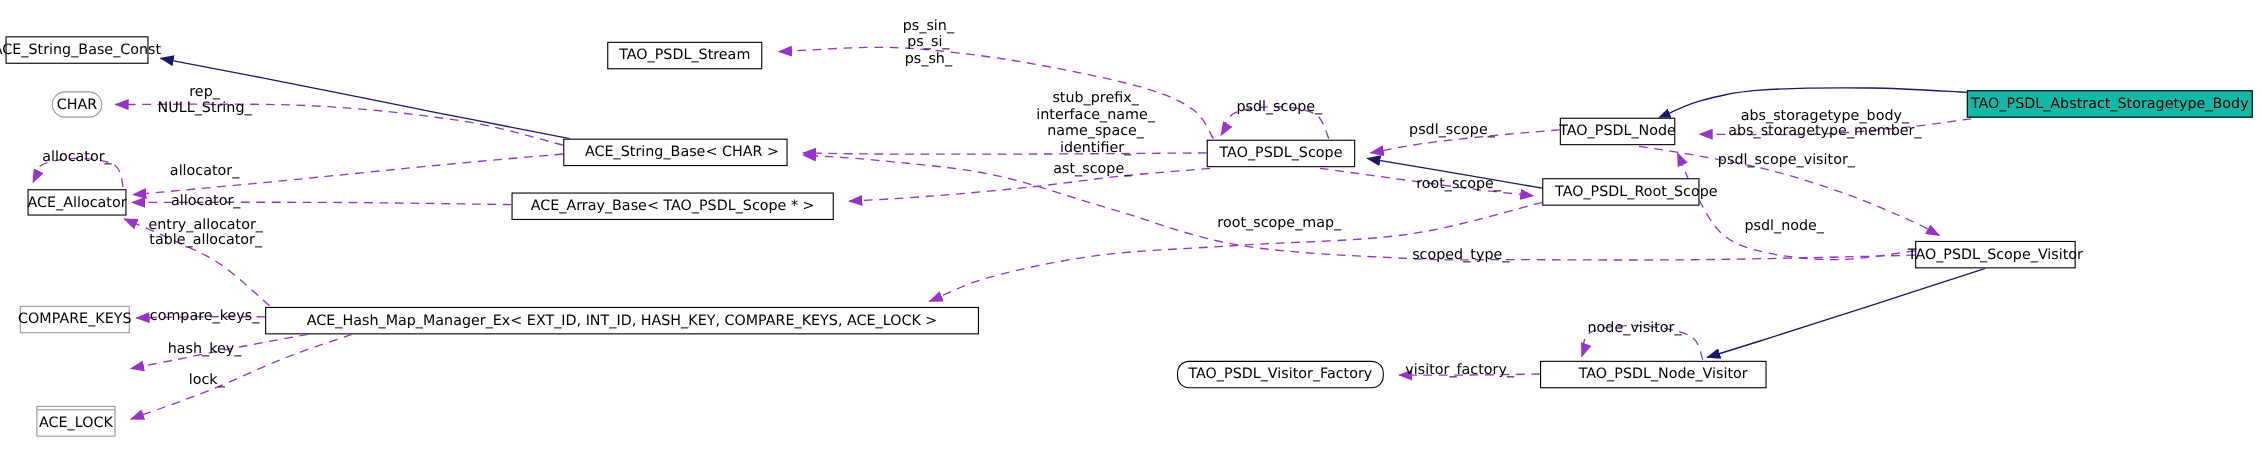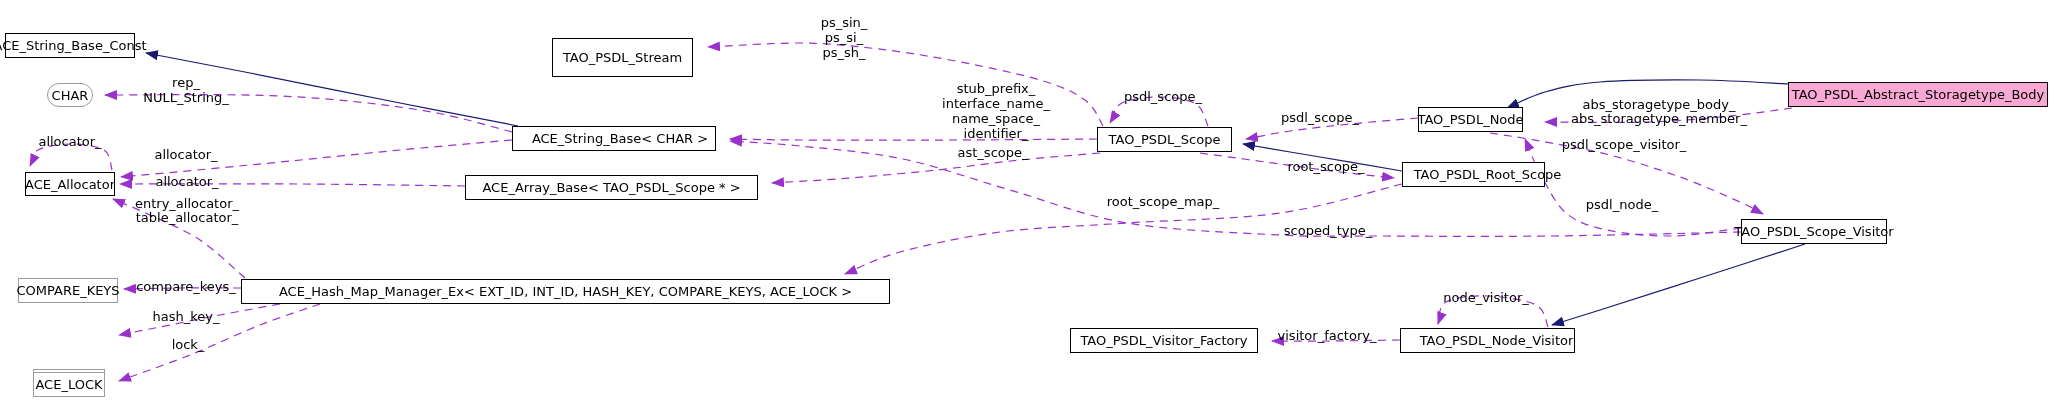--- a/index.html
+++ b/index.html
@@ -19,21 +19,21 @@
     color:#000000;
     font-size:13px;
     line-height:1;
     white-space:nowrap;
     display:flex;
     align-items:center;
     justify-content:center;
     z-index:2;
   }
   .node.template{border-color:#9b9b9b;}
-  .node.highlight{background:#f9a8d4;}
+  .node.highlight{background:#14b8a6;}
   .edge-label{
     font-size:13px;
     fill:#000000;
   }
 </style>
 </head>
 <body>
 
 <div class="canvas">
   <svg id="edge-layer" width="2056" height="415" viewBox="0 0 2056 415">
@@ -108,21 +108,21 @@
       </div>
       <div class="node template" style="left: 18px; top: 278px; width: 100px; height: 25px;">
         <span>COMPARE_KEYS</span>
       </div>
       <div class="node template" style="left: 33px; top: 325px; width: 72px; height: 25px; margin-top: 44px;">
         <span>HASH_KEY</span>
       </div>
       <div class="node template" style="left: 33px; top: 372px; width: 72px; height: 25px;">
         <span>ACE_LOCK</span>
       </div>
-      <div class="node" style="left: 552px; top: 38px; width: 141px; height: 39px;">
+      <div class="node" style="left: 552px; top: 38px; width: 141px; height: 25px;">
         <span>TAO_PSDL_Stream</span>
       </div>
       <div class="node" style="left: 512px; top: 126px; width: 204px; height: 25px; padding-left: 12px;">
         <span>ACE_String_Base&lt; CHAR &gt;</span>
       </div>
       <div class="node" style="left: 465px; top: 175px; width: 293px; height: 25px;">
         <span>ACE_Array_Base&lt; TAO_PSDL_Scope * &gt;</span>
       </div>
       <div class="node" style="left: 241px; top: 279px; width: 649px; height: 25px;">
         <span>ACE_Hash_Map_Manager_Ex&lt; EXT_ID, INT_ID, HASH_KEY, COMPARE_KEYS, ACE_LOCK &gt;</span>
@@ -135,20 +135,20 @@
       </div>
       <div class="node" style="left: 1402px; top: 162px; width: 143px; height: 25px; padding-left: 28px;">
         <span>TAO_PSDL_Root_Scope</span>
       </div>
       <div class="node highlight" style="left: 1788px; top: 82px; width: 260px; height: 25px;">
         <span>TAO_PSDL_Abstract_Storagetype_Body</span>
       </div>
       <div class="node" style="left: 1741px; top: 219px; width: 146px; height: 25px;">
         <span>TAO_PSDL_Scope_Visitor</span>
       </div>
-      <div class="node" style="left: 1070px; top: 328px; width: 188px; height: 25px;">
+      <div class="node" style="left: 1070px; top: 328px; width: 188px; height: 25px; border-radius: 11px;">
         <span>TAO_PSDL_Visitor_Factory</span>
       </div>
-      <div class="node" style="left: 1400px; top: 328px; width: 175px; height: 25px; padding-left: 18px;">
+      <div class="node" style="left: 1400px; top: 328px; width: 206px; height: 25px; padding-left: 18px;">
         <span>TAO_PSDL_Node_Visitor</span>
       </div>
     </div>
 </div>
 
 </body></html>

